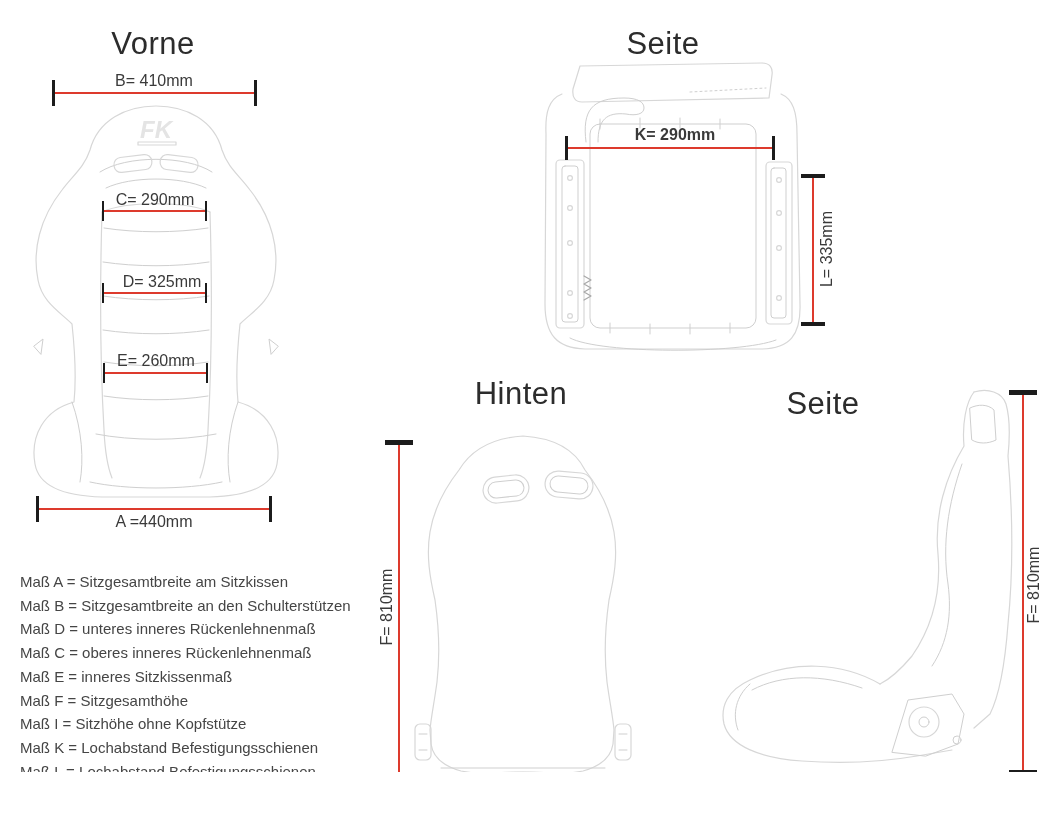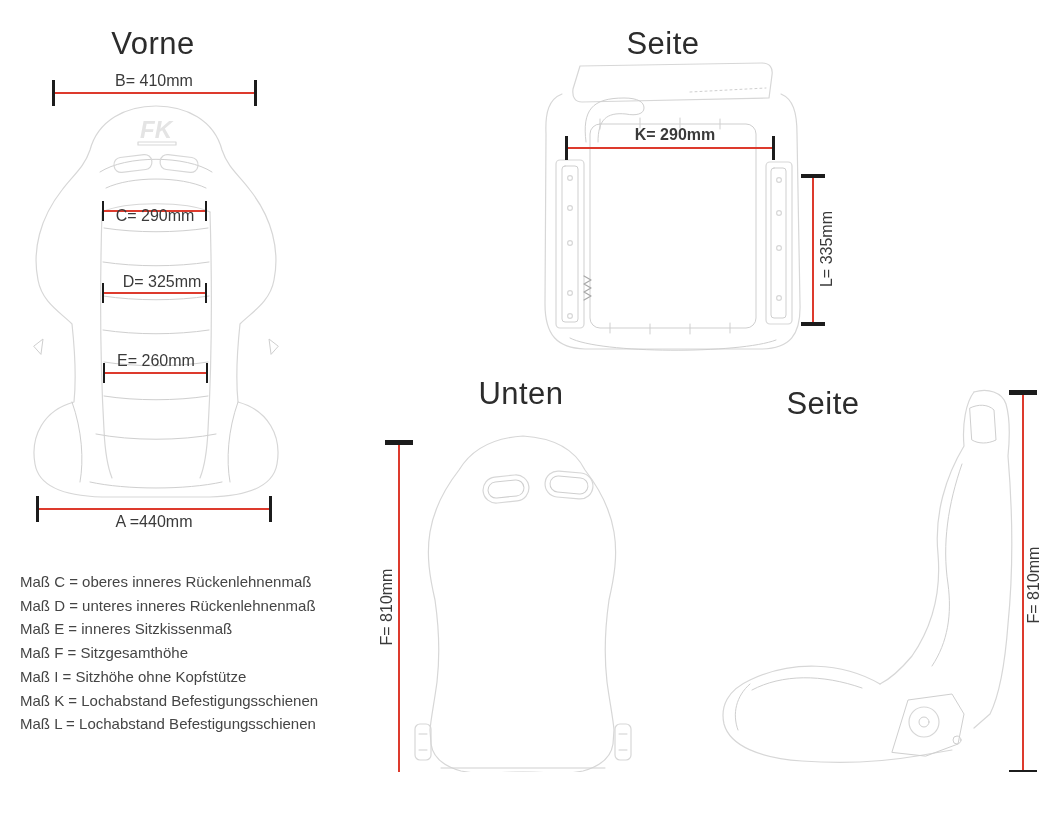--- a/index.html
+++ b/index.html
@@ -46,21 +46,21 @@
   .legend{position:absolute;left:20px;top:570px;font-size:15px;line-height:23.7px;color:#454545;}
   .legend div{white-space:nowrap;}
 </style>
 </head>
 <body>
 
 <div id="canvas">
 
   <div class="view-title" style="left:153px;top:26px;">Vorne</div>
   <div class="view-title" style="left:663px;top:26px;">Seite</div>
-  <div class="view-title" style="left:521px;top:376px;">Unten</div>
+  <div class="view-title" style="left:521px;top:376px;">Hinten</div>
   <div class="view-title" style="left:823px;top:386px;">Seite</div>
 
   <svg class="sketch" style="left:26px;top:100px;" width="260" height="402" viewBox="0 0 260 402">
     <g>
       <path d="M 130,6 C 160,6 188,20 196,50 C 202,68 214,76 224,90 C 246,118 254,150 248,180
                C 244,202 226,212 214,224 C 211,252 210,282 212,302 C 242,310 256,336 251,364
                C 247,388 220,396 184,397 L 76,397 C 40,396 13,388 9,364 C 4,336 18,310 48,302
                C 50,282 49,252 46,224 C 34,212 16,202 12,180 C 6,150 14,118 36,90
                C 46,76 58,68 64,50 C 72,20 100,6 130,6 Z"></path>
       <path class="lt" d="M 8,246 L 17,239 L 15,254 Z"></path>
@@ -196,21 +196,21 @@
     <div class="tick l"></div>
     <div class="tick r"></div>
   </div>
   <div class="dim-label" style="left:154px;top:81px;">B= 410mm</div>
 
   <div class="dimh thin" style="left:102px;top:201px;width:105px;height:20px;">
     <div class="dline"></div>
     <div class="tick l"></div>
     <div class="tick r"></div>
   </div>
-  <div class="dim-label" style="left:155px;top:216px;">C= 290mm</div>
+  <div class="dim-label" style="left:155px;top:200px;">C= 290mm</div>
 
   <div class="dimh thin" style="left:102px;top:283px;width:105px;height:20px;">
     <div class="dline"></div>
     <div class="tick l"></div>
     <div class="tick r"></div>
   </div>
   <div class="dim-label" style="left:162px;top:282px;">D= 325mm</div>
 
   <div class="dimh thin" style="left:103px;top:363px;width:105px;height:20px;">
     <div class="dline"></div>
@@ -255,22 +255,24 @@
   <div class="dim-label rot" style="left:1034px;top:585px;">F= 810mm</div>
 
   <div class="dimh" style="left:723px;top:772px;width:259px;height:26px;">
     <div class="dline"></div>
     <div class="tick l"></div>
     <div class="tick r"></div>
   </div>
   <div class="dim-label" style="left:851px;top:799px;margin-left:16px;">G= 500mm</div>
 
   <div class="legend">
+    <div>Maß A = Sitzgesamtbreite am Sitzkissen</div>
+    <div>Maß B = Sitzgesamtbreite an den Schulterstützen</div>
+    <div>Maß D = unteres inneres Rückenlehnenmaß</div>
     <div>Maß C = oberes inneres Rückenlehnenmaß</div>
-    <div>Maß D = unteres inneres Rückenlehnenmaß</div>
     <div>Maß E = inneres Sitzkissenmaß</div>
     <div>Maß F = Sitzgesamthöhe</div>
     <div>Maß I  = Sitzhöhe ohne Kopfstütze</div>
     <div>Maß K = Lochabstand Befestigungsschienen</div>
     <div>Maß L = Lochabstand Befestigungsschienen</div>
   </div>
 
 </div>
 
 </body></html>

